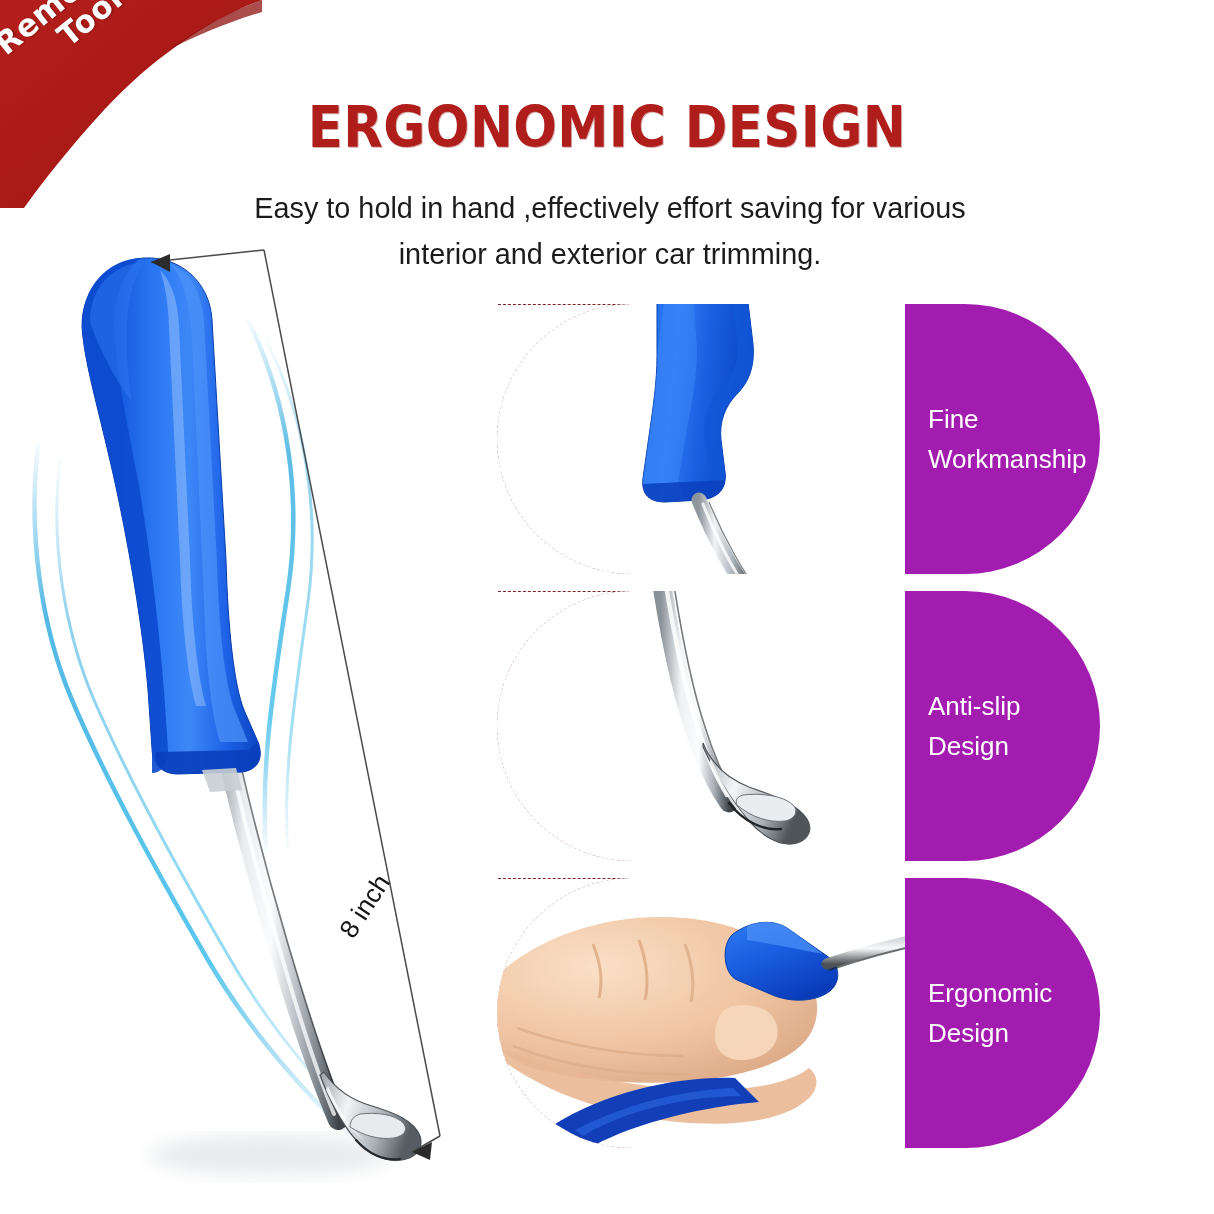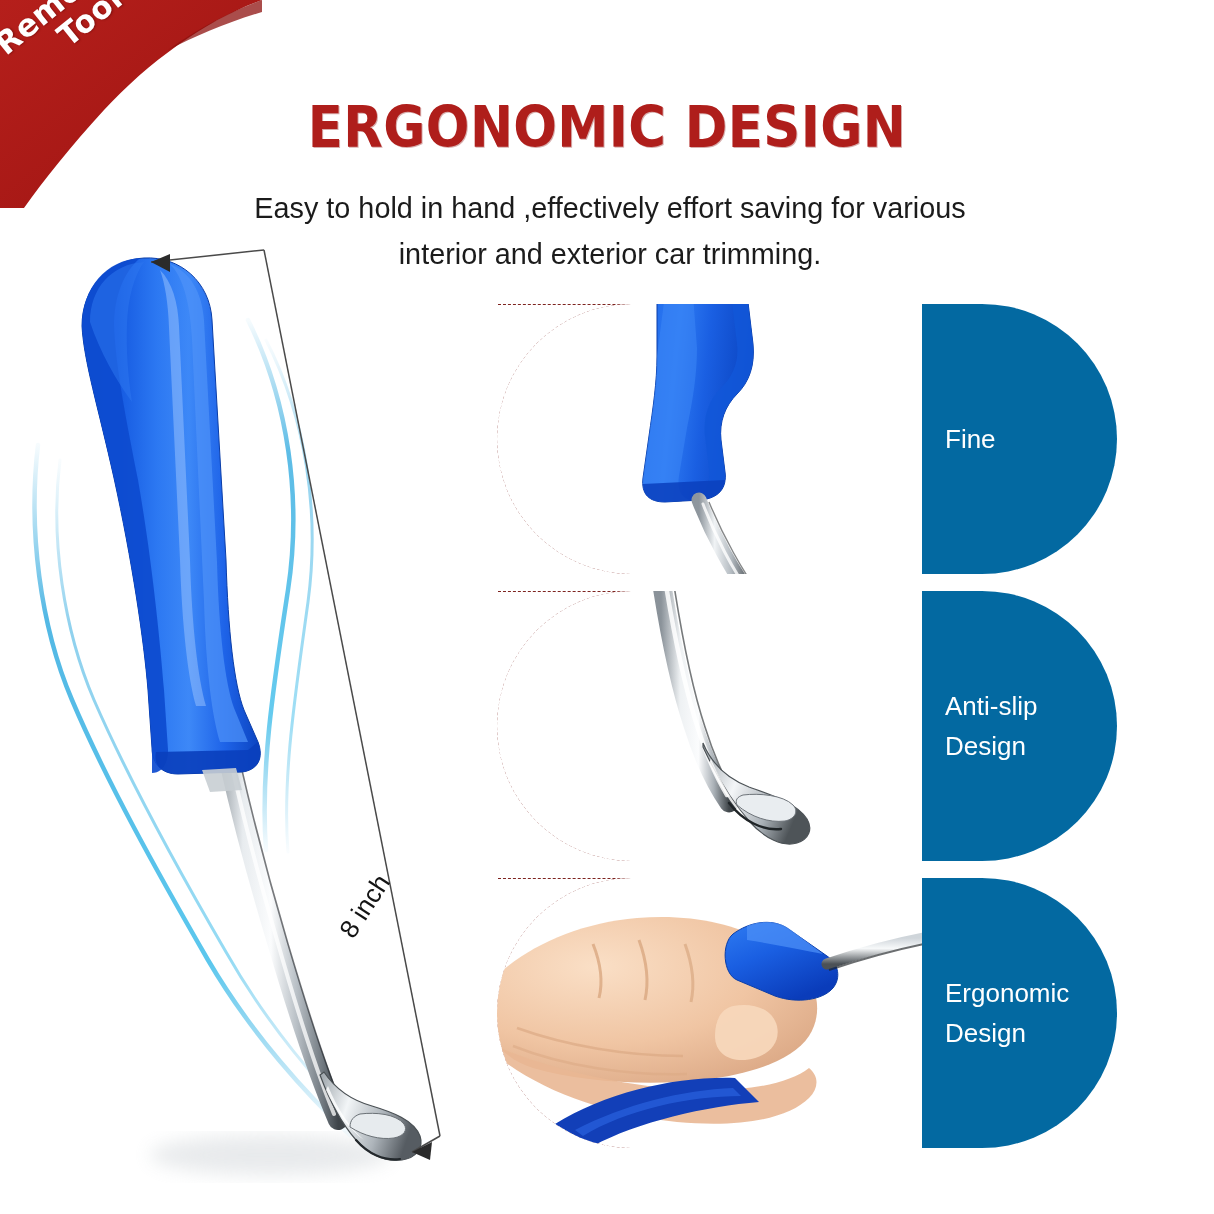--- a/index.html
+++ b/index.html
@@ -145,25 +145,25 @@
     width: 427px;
     height: 270px;
     overflow: hidden;
     border-top-left-radius: 135px;
     border-bottom-left-radius: 135px;
   }
   .card-photo svg { position:absolute; left:0; top:0; }
 
   .card-panel {
     position: absolute;
-    left: 425px;
+    left: 408px;
     top: 0;
     width: 195px;
     height: 270px;
-    background: #0369a1;
+    background: #a21caf;
     border-top-right-radius: 135px 135px;
     border-bottom-right-radius: 135px 135px;
     display: flex;
     align-items: center;
   }
   .card-panel-label {
     color: #ffffff;
     font-family: "Liberation Sans", sans-serif;
     font-size: 26px;
     line-height: 1.55;
@@ -344,20 +344,21 @@
           <path d="M146,180 L228,176 L228,168 C230,184 222,194 204,196 L168,198
                    C154,198 146,192 146,180 Z" fill="#0A3FBD" opacity="0.85"></path>
           <path d="M202,196 C216,232 236,268 254,292" stroke="url(#c1s)" stroke-width="15" fill="none" stroke-linecap="round"></path>
           <path d="M206,200 C218,232 236,266 252,288" stroke="#ffffff" stroke-width="3" fill="none" opacity="0.8" stroke-linecap="round"></path>
           <path d="M212,198 C226,232 246,268 264,292" stroke="#222628" stroke-width="1.4" fill="none" opacity="0.55"></path>
         </svg>
       </div>
       <div class="card-panel">
         <div class="card-panel-label">
           <div>Fine</div>
+          <div>Workmanship</div>
         </div>
       </div>
     </div>
 
     <div class="card">
       <div class="card-outline"></div>
       <div class="card-photo">
         <svg width="427" height="270" viewBox="0 0 427 270">
           <defs>
             <linearGradient id="c2s" x1="0" y1="0" x2="1" y2="0">

